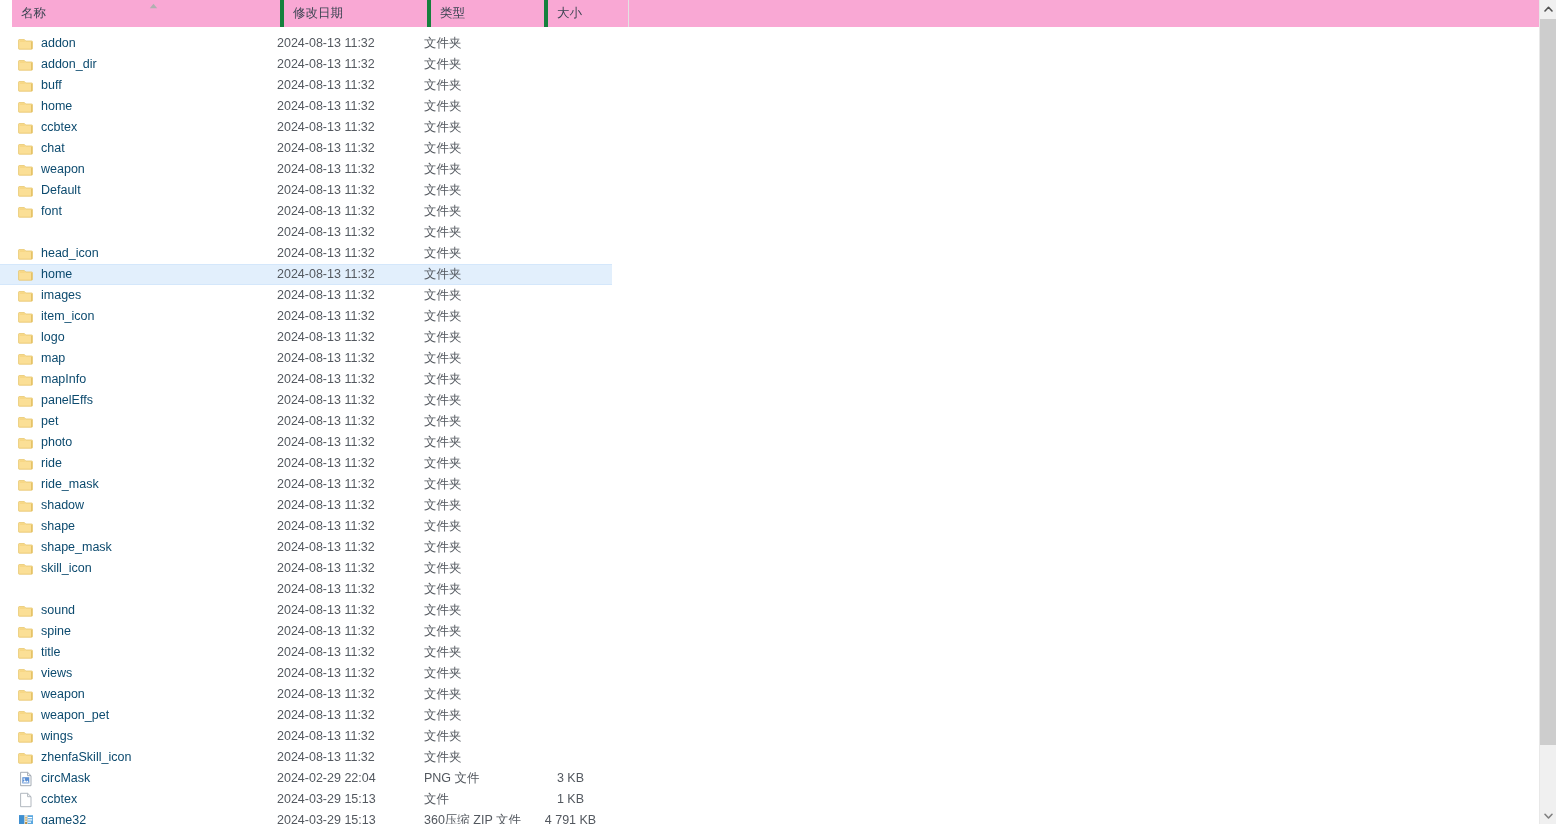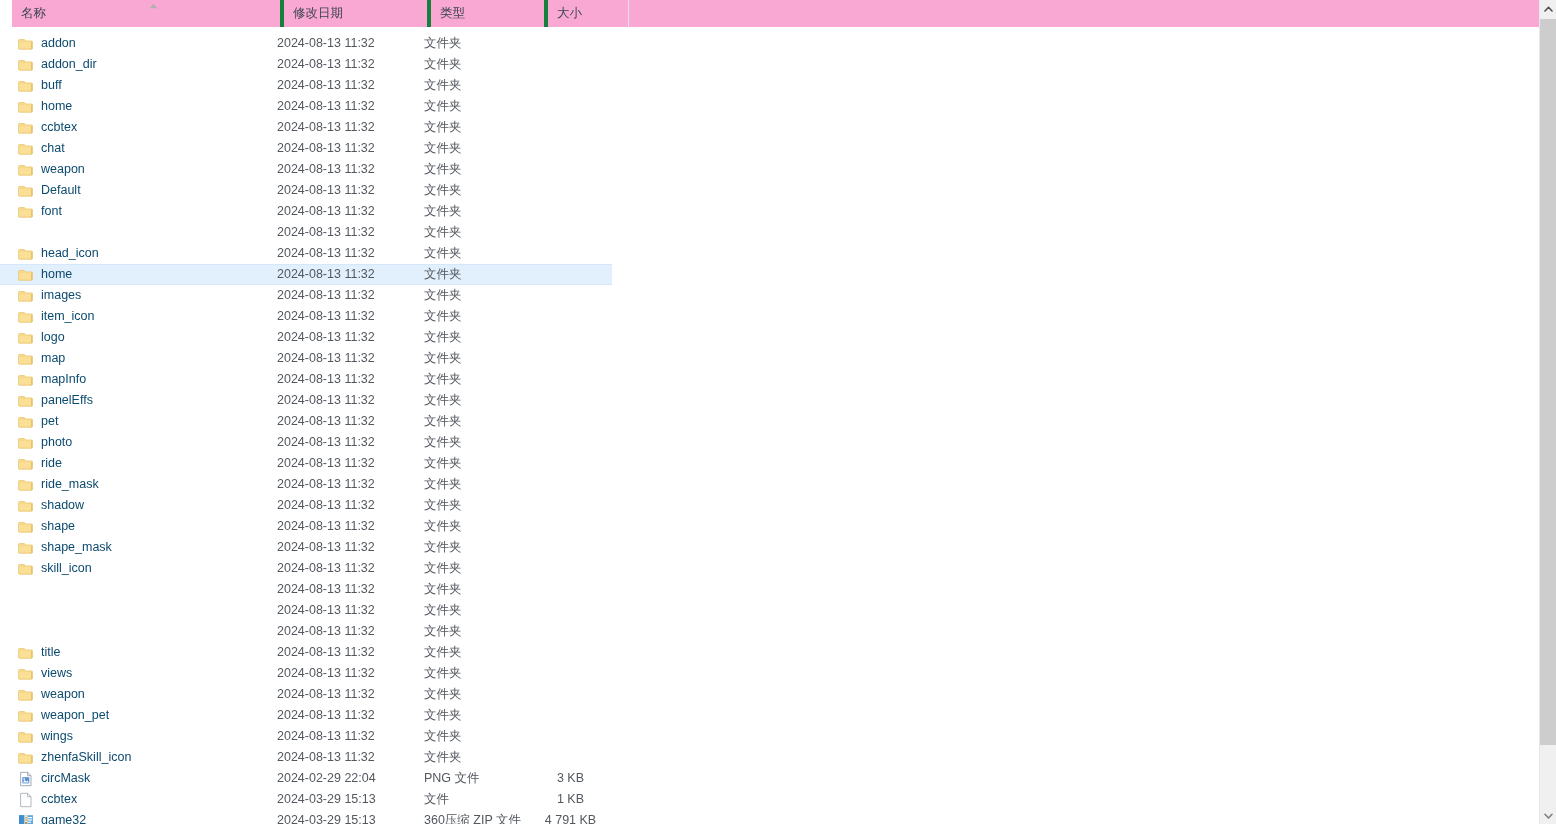--- a/index.html
+++ b/index.html
@@ -766,31 +766,51 @@
           <span class="meta">2024-08-13 11:32</span>
         </div>
         <div class="cell-type">
           <span class="meta">文件夹</span>
         </div>
         <div class="cell-size">
           <span class="meta"></span>
         </div>
       </div>
       <div class="row">
-        <div class="cell-date">
-          <span class="meta">2024-08-13 11:32</span>
-        </div>
-        <div class="cell-type">
-          <span class="meta">文件夹</span>
-        </div>
-        <div class="cell-size">
-          <span class="meta"></span>
-        </div>
-      </div>
-      <div class="row">
+        <div class="cell-name">
+          <span class="icon-wrap">
+            <svg width="16" height="16" viewBox="0 0 16 16">
+              <path d="M1.2 3.6 h5.2 l1.2 1.4 h6.2 a0.6 0.6 0 0 1 0.6 0.6 v7.0 a0.6 0.6 0 0 1 -0.6 0.6 h-12.6 a0.6 0.6 0 0 1 -0.6 -0.6 v-8.4 a0.6 0.6 0 0 1 0.6 -0.6 z" fill="#fbdf96" stroke="#e6c46a" stroke-width="0.8"></path>
+              <path d="M1.9 4.4 h4.1 l1.1 1.3 h-5.2 z" fill="#f6d47f"></path>
+              <path d="M13.6 5.8 v7.2" fill="none" stroke="#e0bc5e" stroke-width="0.9"></path>
+            </svg>
+          </span>
+          <span class="label">sound</span>
+        </div>
+        <div class="cell-date">
+          <span class="meta">2024-08-13 11:32</span>
+        </div>
+        <div class="cell-type">
+          <span class="meta">文件夹</span>
+        </div>
+        <div class="cell-size">
+          <span class="meta"></span>
+        </div>
+      </div>
+      <div class="row">
+        <div class="cell-name">
+          <span class="icon-wrap">
+            <svg width="16" height="16" viewBox="0 0 16 16">
+              <path d="M1.2 3.6 h5.2 l1.2 1.4 h6.2 a0.6 0.6 0 0 1 0.6 0.6 v7.0 a0.6 0.6 0 0 1 -0.6 0.6 h-12.6 a0.6 0.6 0 0 1 -0.6 -0.6 v-8.4 a0.6 0.6 0 0 1 0.6 -0.6 z" fill="#fbdf96" stroke="#e6c46a" stroke-width="0.8"></path>
+              <path d="M1.9 4.4 h4.1 l1.1 1.3 h-5.2 z" fill="#f6d47f"></path>
+              <path d="M13.6 5.8 v7.2" fill="none" stroke="#e0bc5e" stroke-width="0.9"></path>
+            </svg>
+          </span>
+          <span class="label">spine</span>
+        </div>
         <div class="cell-date">
           <span class="meta">2024-08-13 11:32</span>
         </div>
         <div class="cell-type">
           <span class="meta">文件夹</span>
         </div>
         <div class="cell-size">
           <span class="meta"></span>
         </div>
       </div>

